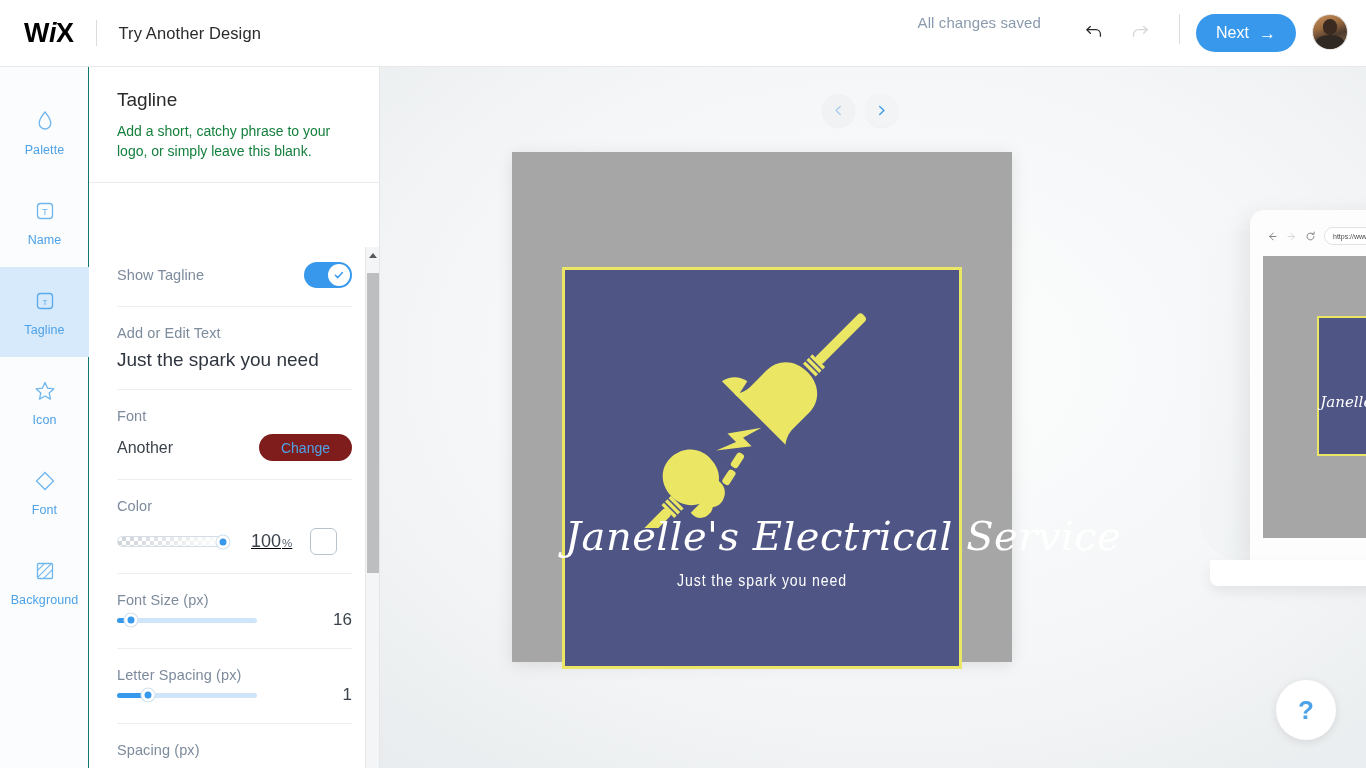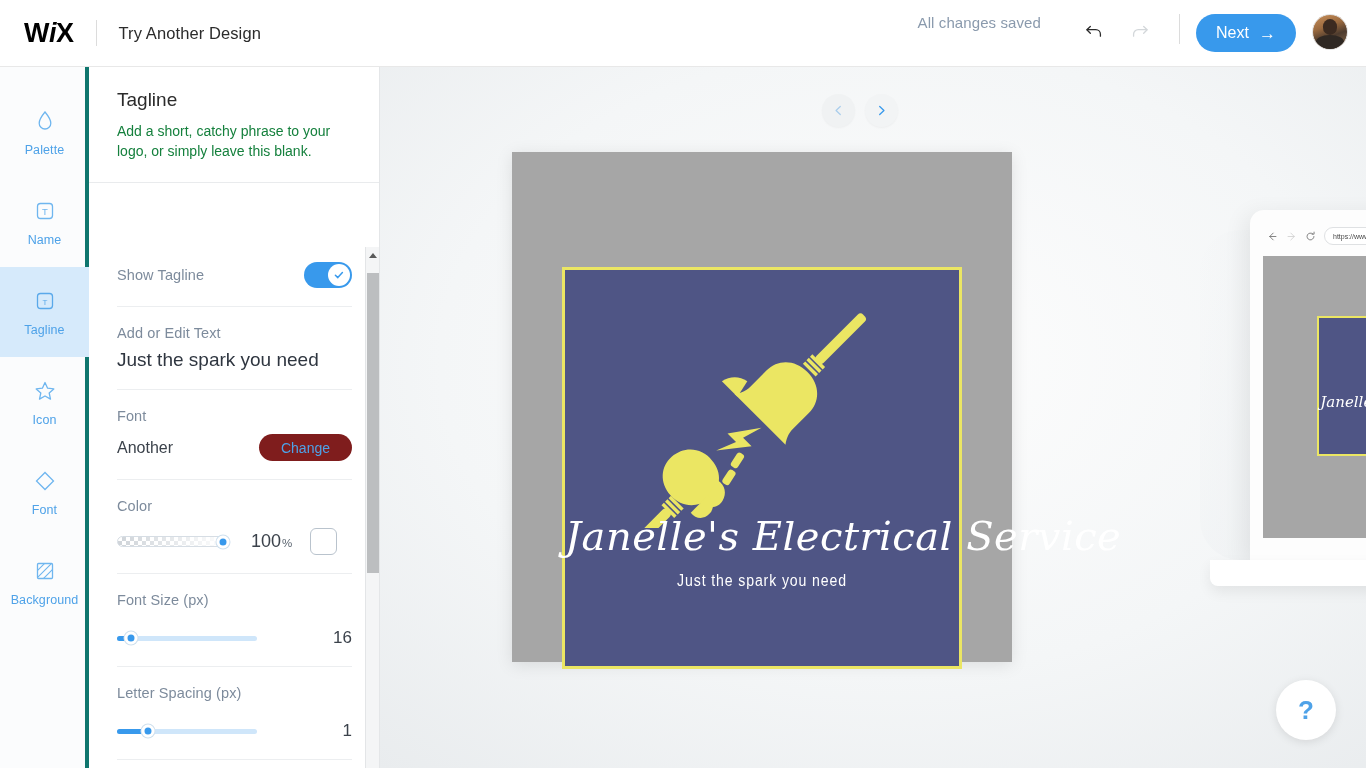--- a/index.html
+++ b/index.html
@@ -85,21 +85,21 @@
     left: 10%; bottom: 0; width: 80%; height: 40%;
     border-radius: 50% 50% 0 0;
     background: #2f2823;
   }
 
   
   .rail {
     position: absolute; top: 67px; left: 0;
     width: 89px; height: 701px;
     background: #fbfcfd;
-    border-right: 4px solid #0f766e;
+    border-right: 1px solid #0f766e;
     padding-top: 20px;
   }
   .rail-item {
     width: 89px; height: 90px;
     display: flex; flex-direction: column;
     align-items: center; justify-content: center;
     gap: 8px; cursor: pointer;
   }
   .rail-item.active { background: #d6eafb; }
   .rail-label {
@@ -161,21 +161,21 @@
   }
   .toggle .knob {
     position: absolute; right: 2px; top: 2px;
     width: 22px; height: 22px; border-radius: 50%;
     background: #fff;
     display:flex; align-items:center; justify-content:center;
   }
   .toggle .knob svg { width: 12px; height: 12px; }
 
   
-  .slider-line { display: flex; align-items: center; margin-top: 20px; text-align: right; }
+  .slider-line { display: flex; align-items: center; margin-top: 2px; text-align: right; }
   .track {
     position: relative; height: 5px; border-radius: 3px;
     background: #cfe6fa; flex: 0 0 auto;
   }
   .track .fill {
     position:absolute; left:0; top:0; height:5px;
     border-radius: 3px; background: #3899ec;
   }
   .thumb {
     position: absolute; top: 50%;
@@ -488,21 +488,21 @@
     <div class="row">
       <div class="field-label">Font</div>
       <div class="row-flex" style="margin-top:10px;">
         <div class="font-name">Another</div>
         <button class="change-btn">Change</button>
       </div>
     </div>
 
     <div class="row">
       <div class="field-label">Color</div>
-      <div style="display:flex; align-items:center; margin-top:14px;">
+      <div style="display:flex; align-items:center; margin-top:14px;text-decoration:underline;">
         <div class="checker-track">
           <div class="whitefade"></div>
         </div>
         <div style="position:relative; width:0; height:0;">
           <div class="thumb" style="left:-6px; top:0;"></div>
         </div>
         <div class="pct"><span>100</span><small>%</small></div>
         <div class="swatch"></div>
       </div>
     </div>

